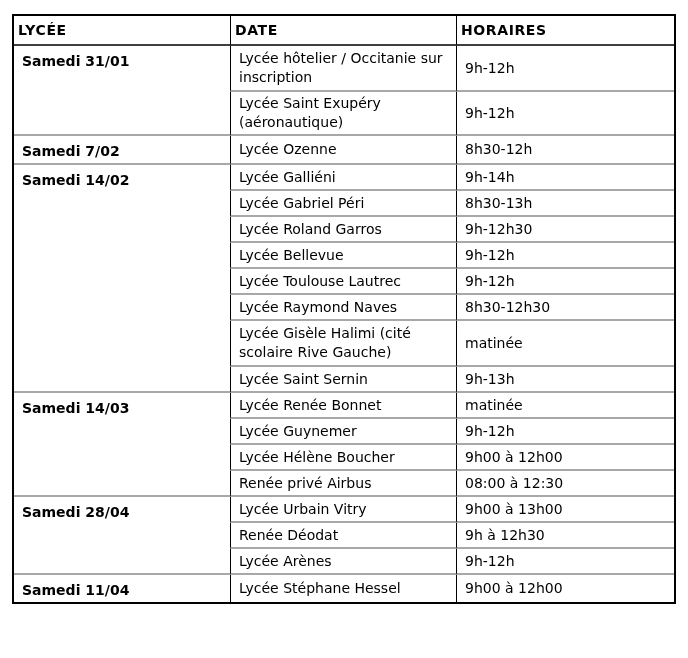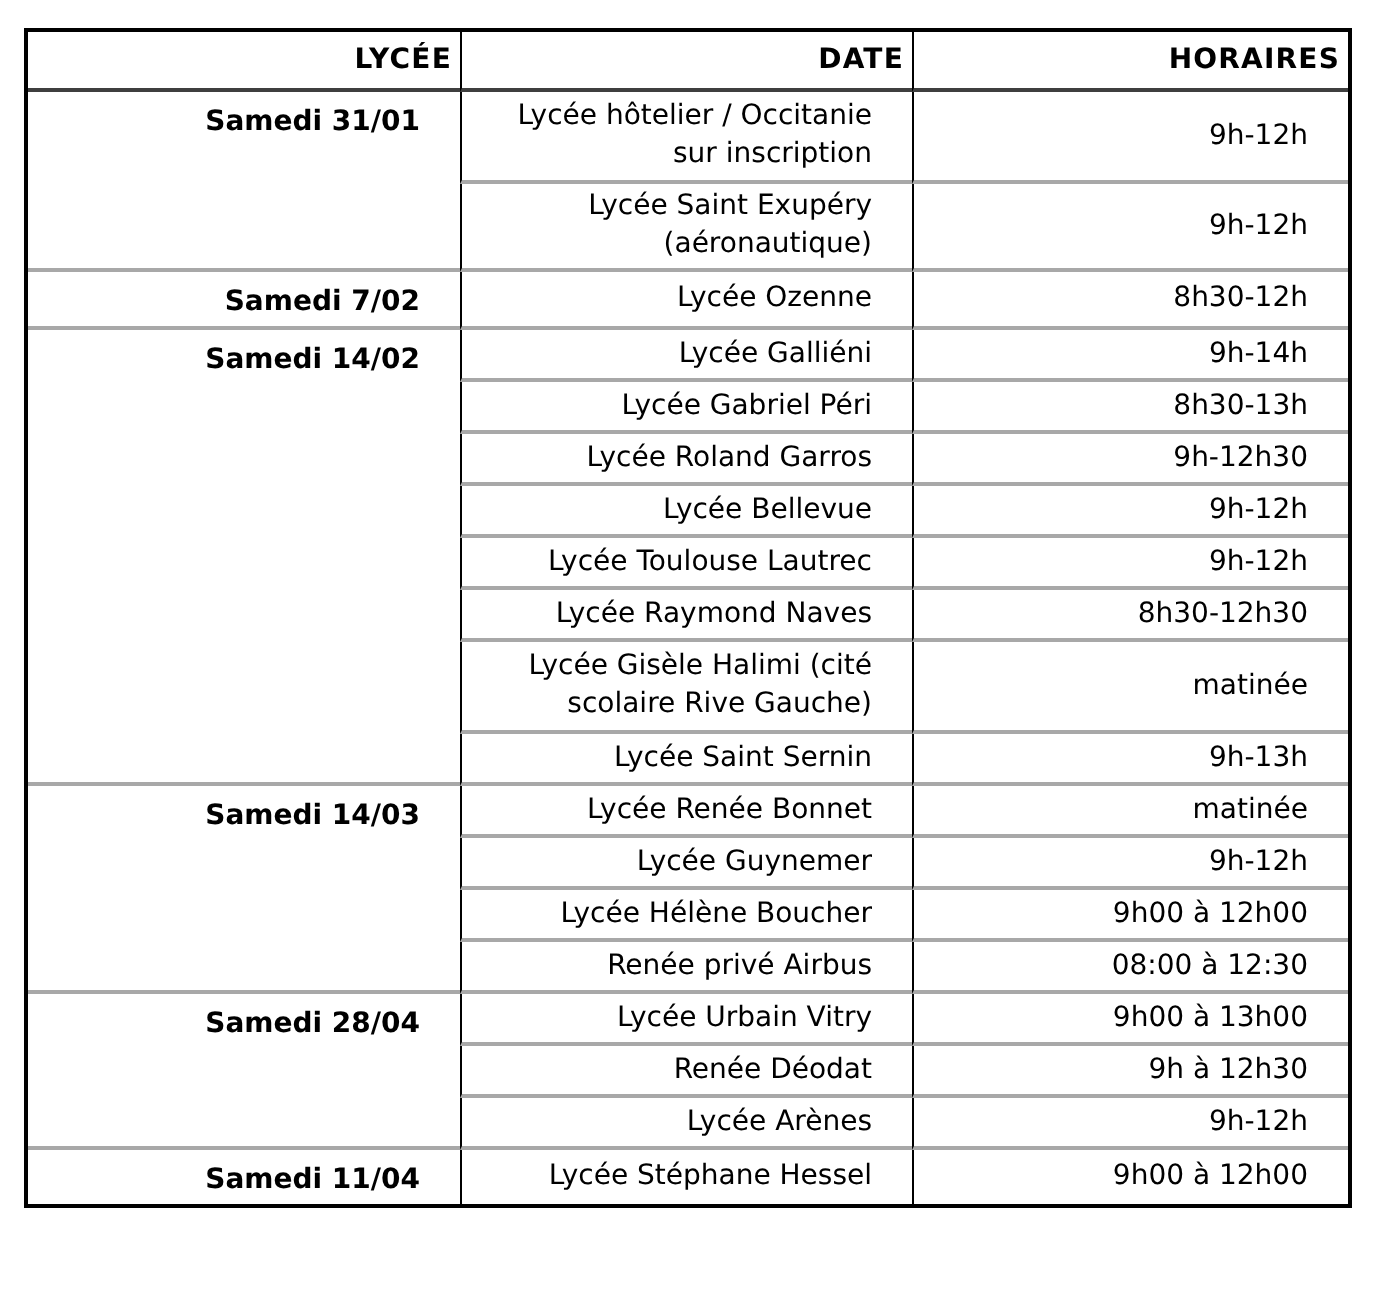--- a/index.html
+++ b/index.html
@@ -19,36 +19,36 @@
     width: 664px;
     border-collapse: separate;
     border-spacing: 0;
     border: 2px solid #000000;
     table-layout: fixed;
   }
   col.c1 { width: 216px; }
   col.c2 { width: 226px; }
   col.c3 { width: 218px; }
   th, td {
-    text-align: right;
+    text-align: left;
     overflow: hidden;
   }
   th {
     font-size: 14px;
     font-weight: bold;
     letter-spacing: 0.6px;
     height: 26px;
     vertical-align: middle;
     padding: 1px 4px;
     border-bottom: 2px solid #3f3f3f;
   }
   td {
     font-size: 14px;
     line-height: 19px;
-    padding: 2px 20px;
+    padding: 2px 8px;
   }
   .bl { border-left: 1px solid #000000; }
   td.date-cell {
     font-weight: bold;
     vertical-align: top;
     padding-top: 6px;
     border-bottom: 2px solid #a8a8a8;
   }
   td.name-cell, td.hours-cell {
     vertical-align: middle;

